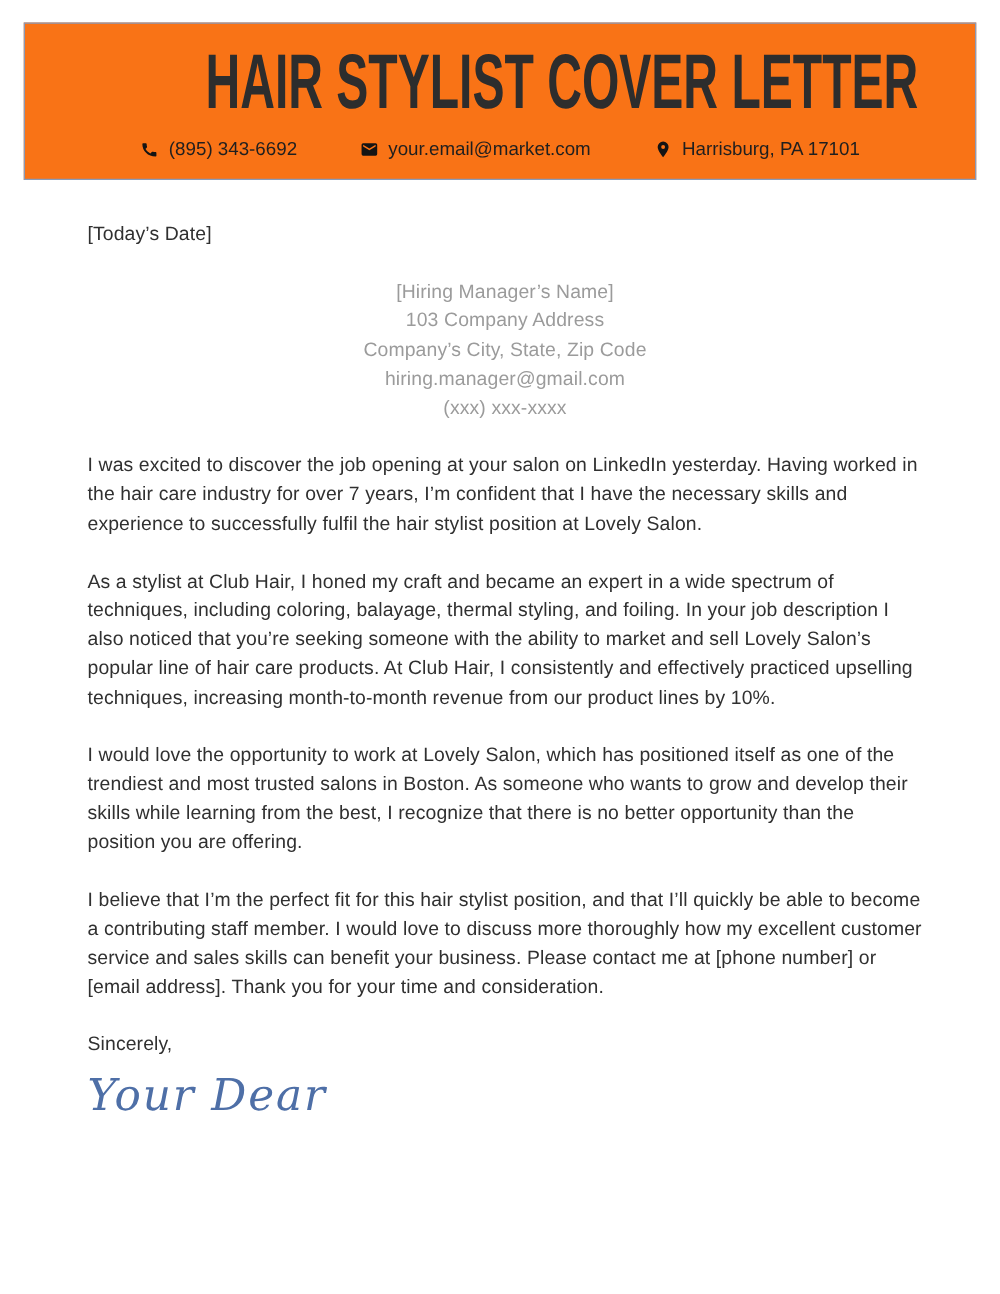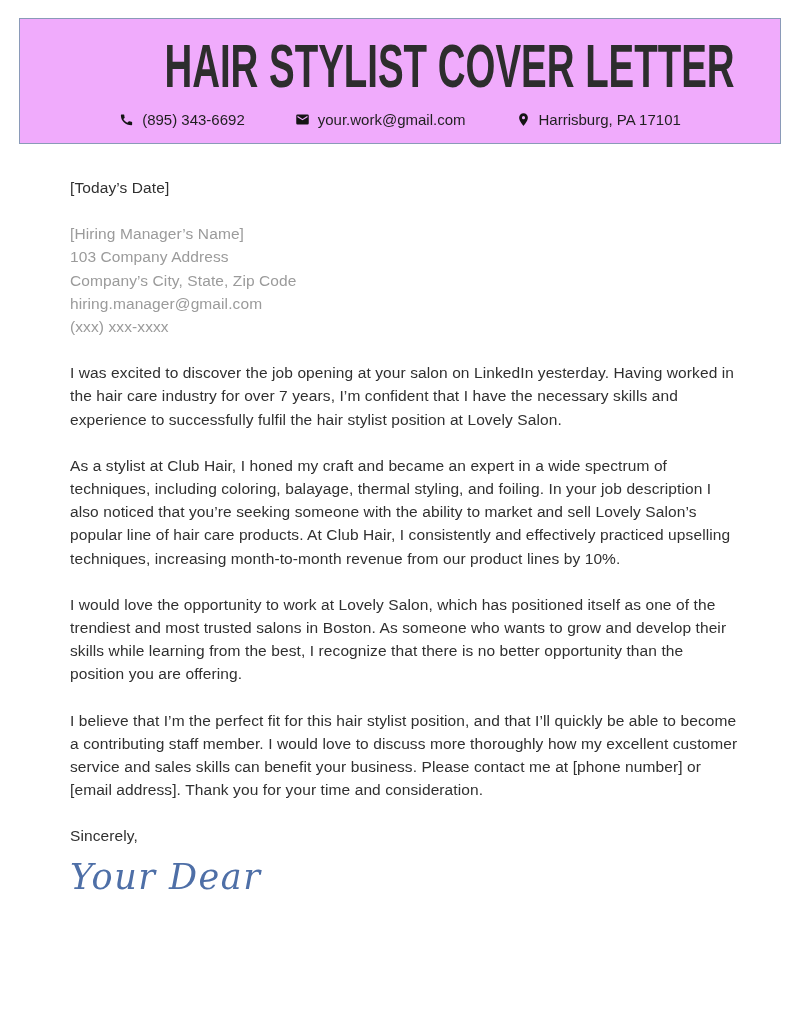--- a/index.html
+++ b/index.html
@@ -15,21 +15,21 @@
     overflow: hidden;
   }
 
   
   .header-box {
     position: absolute;
     left: 19px;
     right: 19px;
     top: 18px;
     border: 1px solid #8a9ab8;
-    background: #f0abfc;
+    background: #f97316;
     text-align: center;
     padding: 16px 0 15px;
   }
   .title {
     margin: 0;
     font-size: 62px;
     line-height: 1.0;
     font-weight: 700;
     color: #2d2d2d;
     white-space: nowrap;
@@ -66,20 +66,21 @@
     line-height: 23.2px;
     color: #303030;
     letter-spacing: 0.1px;
   }
   .letter-body p {
     margin: 0 0 23px 0;
   }
   .recipient {
     color: #9b9b9b;
     margin-bottom: 23px;
+    text-align: center;
   }
   .closing {
     margin-bottom: 14px !important;
   }
   .signature {
     font-family: "DejaVu Serif", serif;
     font-style: italic;
     font-size: 35px;
     color: #4e6fa7;
     letter-spacing: 1.5px;
@@ -101,21 +102,21 @@
             </svg>
         </span>
         <span>(895) 343-6692</span>
       </span>
       <span class="contact-item">
         <span class="icon">
           <svg viewBox="0 0 24 24">
               <path d="M20 4H4a2 2 0 0 0-2 2v12a2 2 0 0 0 2 2h16a2 2 0 0 0 2-2V6a2 2 0 0 0-2-2zm0 4.24-8 5-8-5V6l8 5 8-5v2.24z"></path>
             </svg>
         </span>
-        <span>your.work@gmail.com</span>
+        <span>your.email@market.com</span>
       </span>
       <span class="contact-item">
         <span class="icon">
           <svg viewBox="0 0 24 24">
               <path d="M12 2a7 7 0 0 0-7 7c0 5.25 7 13 7 13s7-7.75 7-13a7 7 0 0 0-7-7zm0 9.5a2.5 2.5 0 1 1 0-5 2.5 2.5 0 0 1 0 5z"></path>
             </svg>
         </span>
         <span>Harrisburg, PA 17101</span>
       </span>
     </div>

